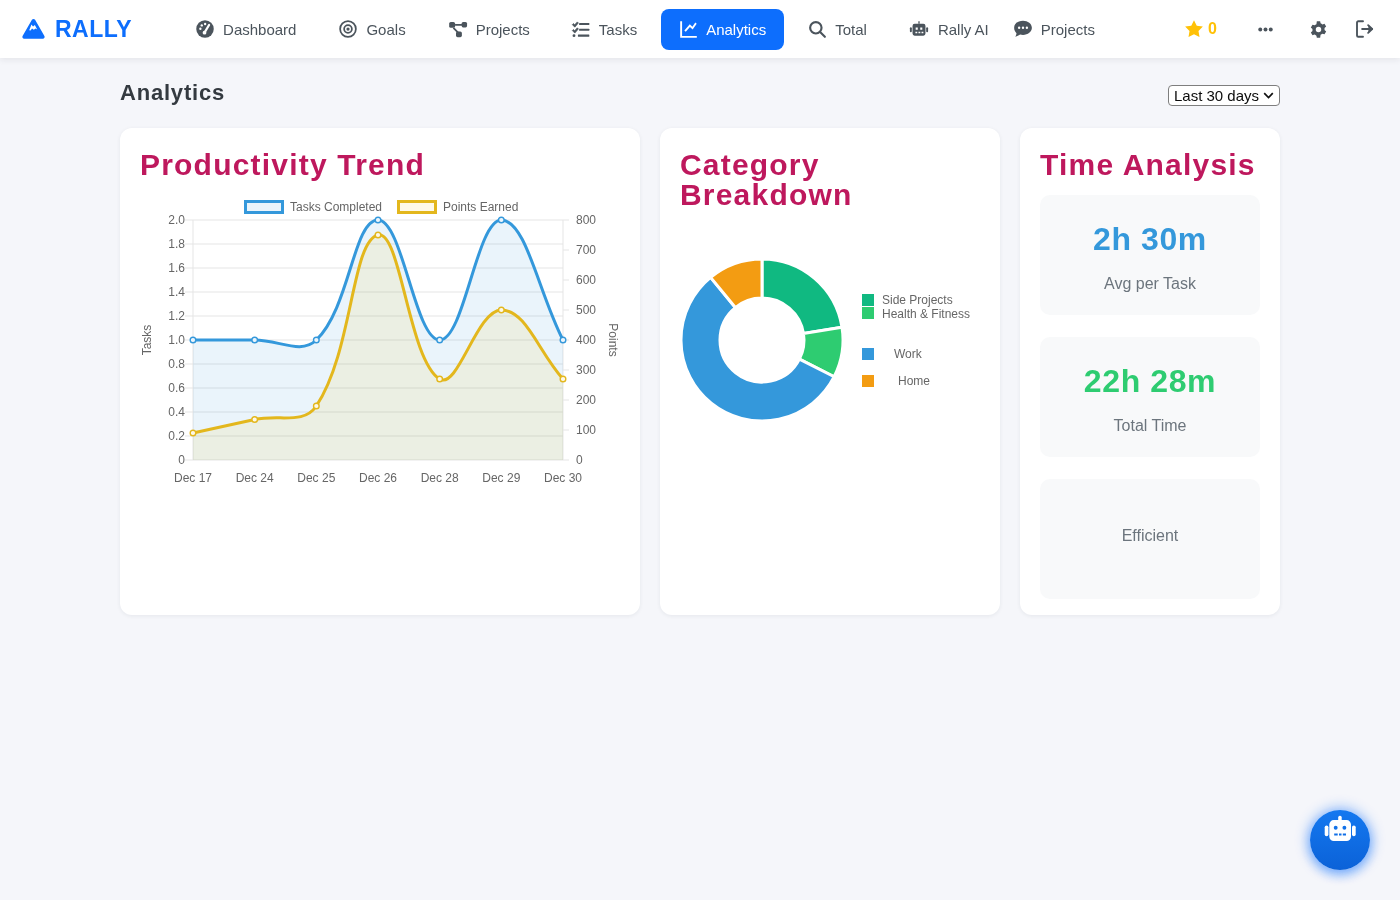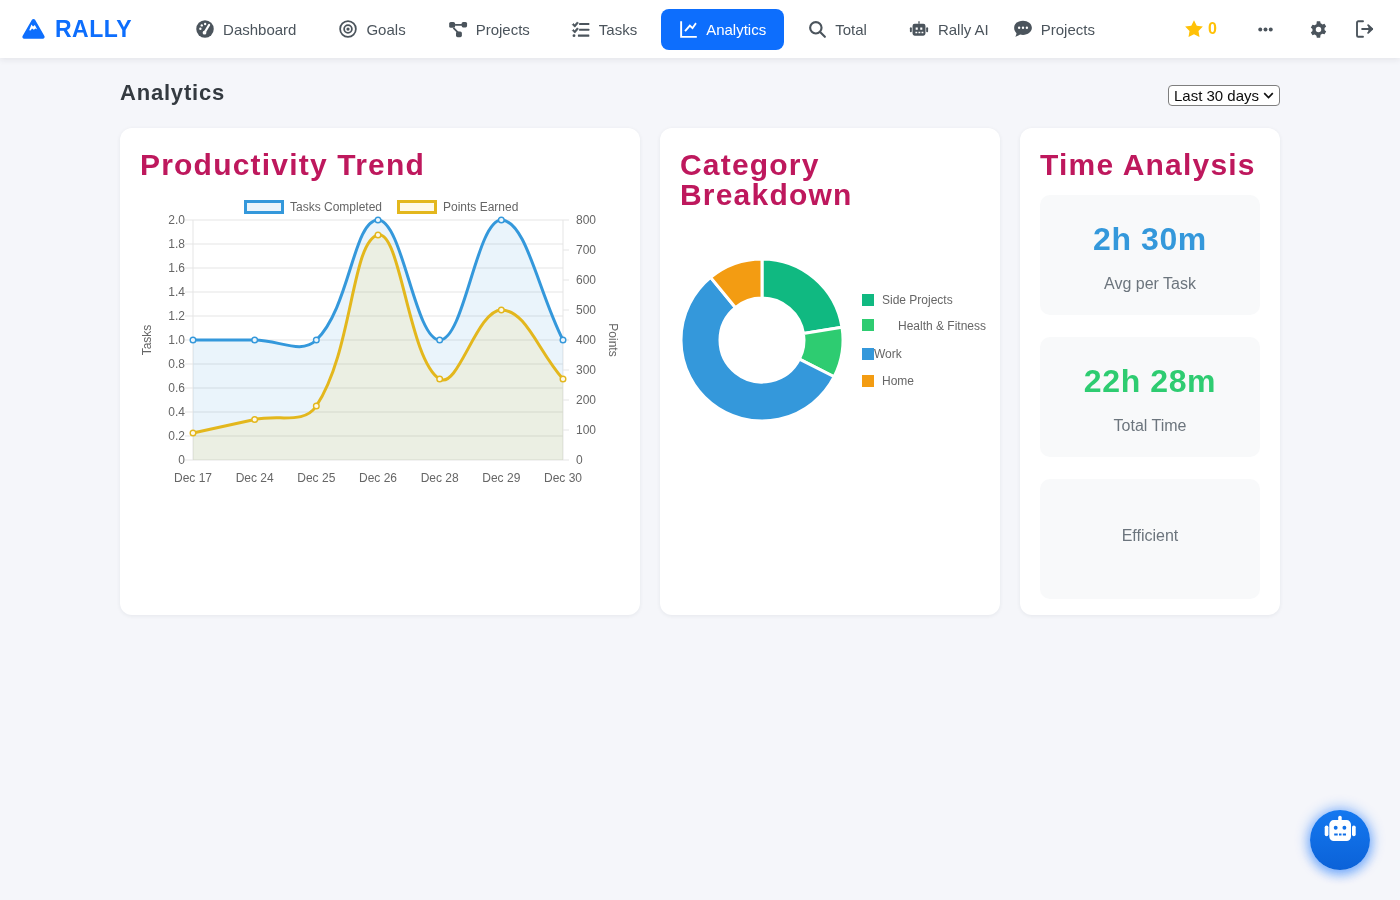--- a/index.html
+++ b/index.html
@@ -233,29 +233,29 @@
 <path d="M102.00,131.00 A81,81 0 0 1 182.00,199.33 L143.48,205.43 A42,42 0 0 0 102.00,170.00 Z" fill="#10b981" stroke="#fff" stroke-width="3" stroke-linejoin="round"></path>
 <path d="M182.00,199.33 A81,81 0 0 1 174.17,248.77 L139.42,231.07 A42,42 0 0 0 143.48,205.43 Z" fill="#2ecc71" stroke="#fff" stroke-width="3" stroke-linejoin="round"></path>
 <path d="M174.17,248.77 A81,81 0 1 1 50.59,149.41 L75.34,179.55 A42,42 0 1 0 139.42,231.07 Z" fill="#3498db" stroke="#fff" stroke-width="3" stroke-linejoin="round"></path>
 <path d="M50.59,149.41 A81,81 0 0 1 102.00,131.00 L102.00,170.00 A42,42 0 0 0 75.34,179.55 Z" fill="#f39c12" stroke="#fff" stroke-width="3" stroke-linejoin="round"></path>
 </svg>
 <div style="position:absolute;left:202px;top:165px;font-size:12px;color:#666">
 <div style="position:absolute;top:0px;left:0;display:flex;align-items:center;gap:8px;white-space:nowrap">
             <span style="width:12px;height:12px;background:#10b981;display:inline-block"></span>
             <span>Side Projects</span>
           </div>
-<div style="position:absolute;top:26px;left:0;display:flex;align-items:flex-start;gap:24px;white-space:nowrap">
+<div style="position:absolute;top:14px;left:0;display:flex;align-items:flex-start;gap:8px;white-space:nowrap">
             <span style="width:12px;height:12px;background:#2ecc71;display:inline-block"></span>
             <span>Health &amp; Fitness</span>
           </div>
-<div style="position:absolute;top:54px;left:0;display:flex;align-items:center;gap:0;white-space:nowrap">
+<div style="position:absolute;top:54px;left:0;display:flex;align-items:center;gap:20px;white-space:nowrap">
             <span style="width:12px;height:12px;background:#3498db;display:inline-block"></span>
             <span>Work</span>
           </div>
-<div style="position:absolute;top:81px;left:0;display:flex;align-items:center;gap:8px;white-space:nowrap">
+<div style="position:absolute;top:81px;left:0;display:flex;align-items:center;gap:24px;white-space:nowrap">
             <span style="width:12px;height:12px;background:#f39c12;display:inline-block"></span>
             <span>Home</span>
           </div>
 </div>
     </div>
     <div class="card c3">
       <div class="ctitle">Time Analysis</div>
       <div class="statbox" style="margin-top:15px">
           <div class="num" style="color:#3498db">2h 30m</div>
           <div class="lbl">Avg per Task</div>

